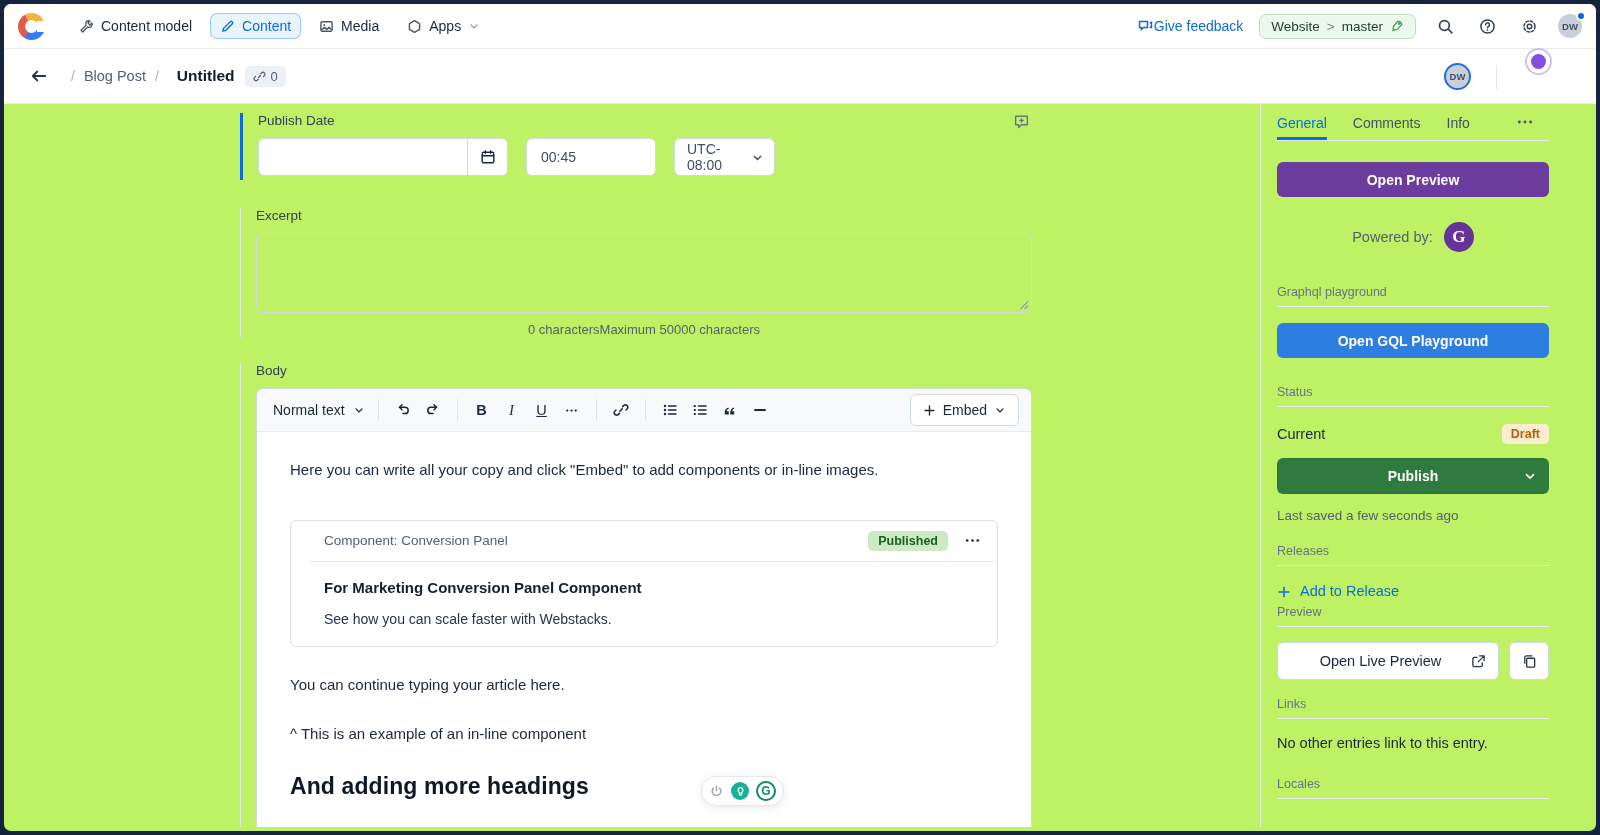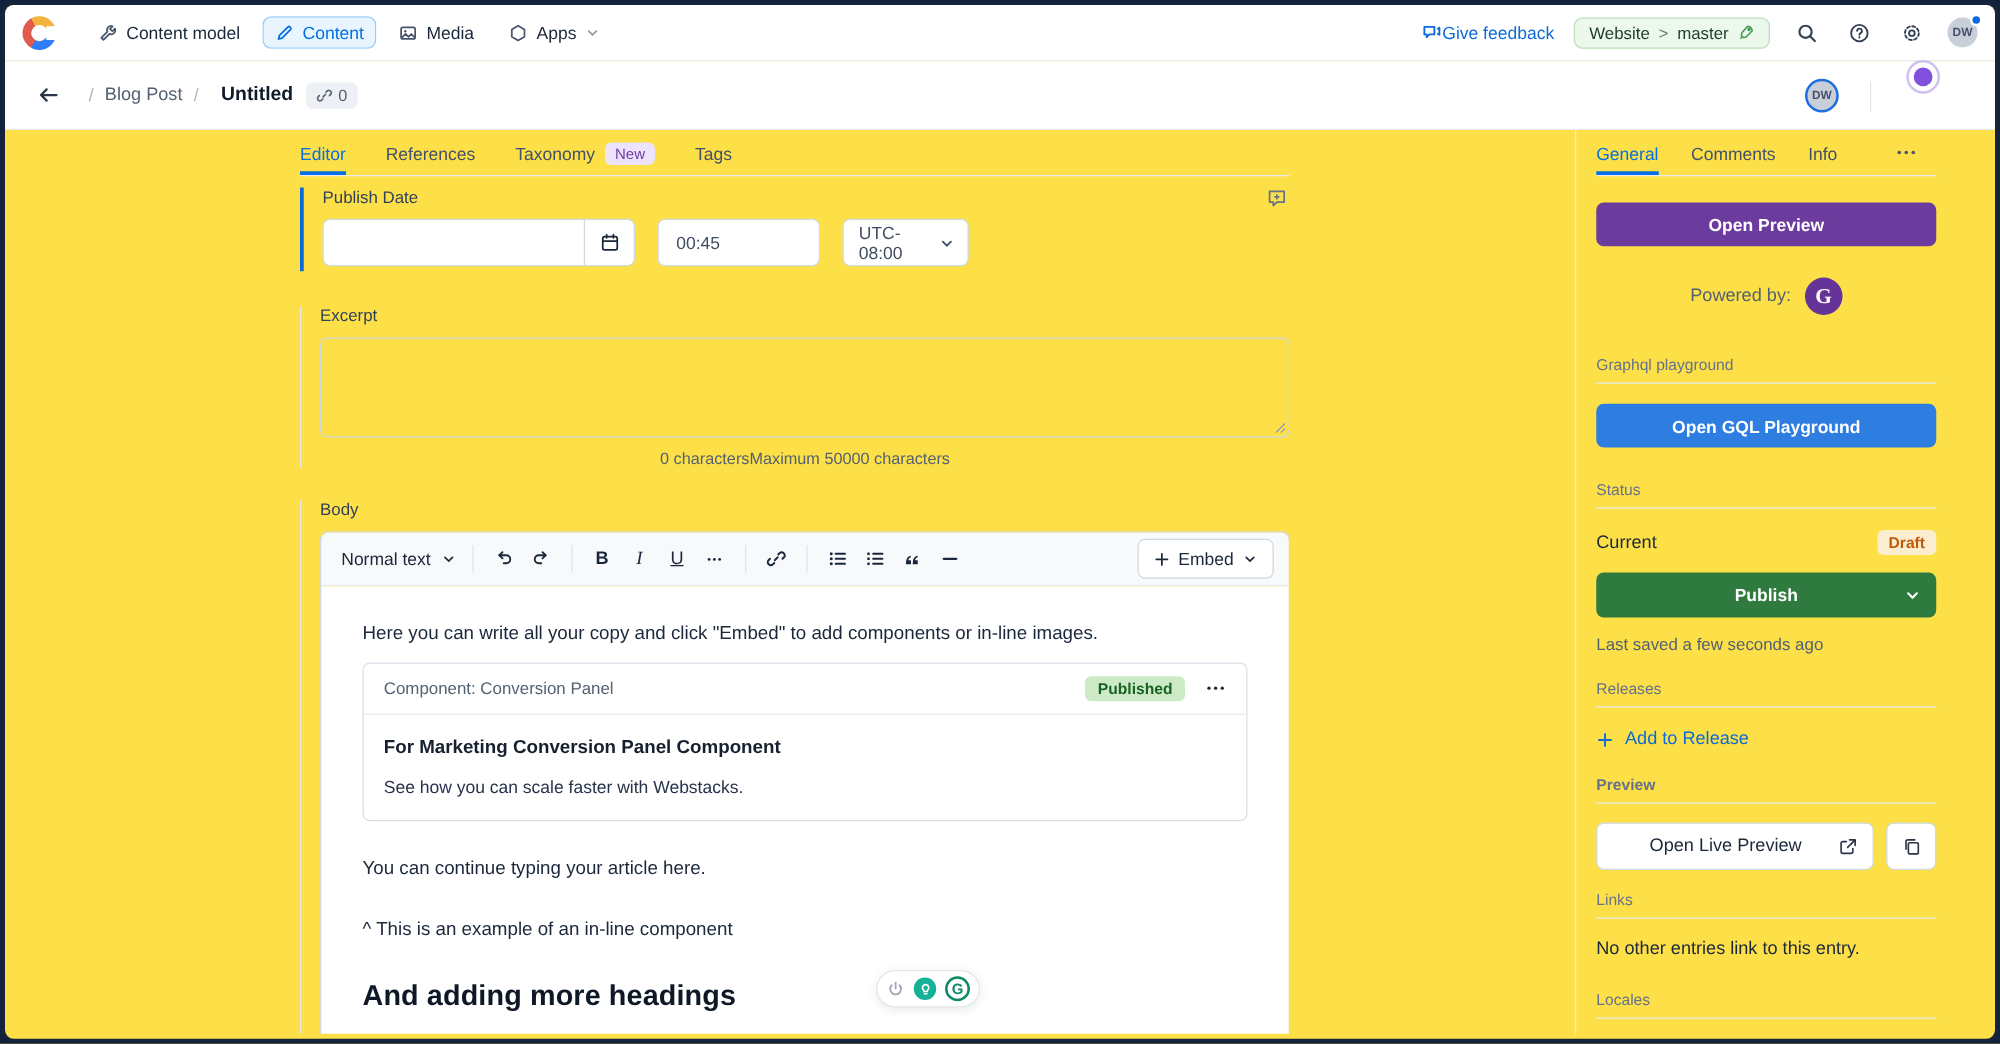--- a/index.html
+++ b/index.html
@@ -1,18 +1,18 @@
 <!DOCTYPE html>
 <html><head>
 <meta charset="utf-8">
 <style>
   * { box-sizing: border-box; margin: 0; padding: 0; }
   html,body { width:1600px; height:835px; }
   body { background:#13213c; font-family:"Liberation Sans",sans-serif; position:relative; }
-  .app { position:absolute; inset:1px; border:3px solid #16243d; border-radius:10px; background:#fde047; overflow:hidden; }
+  .app { position:absolute; inset:1px; border:3px solid #16243d; border-radius:10px; background:#bef264; overflow:hidden; }
 
   svg { display:block; }
   .ic { color:#49566b; }
 
   
   .topnav { height:45px; display:flex; align-items:center; padding:0 14px; border-bottom:1px solid #e7ebee; position:relative; background:#fff; }
   .logo { width:27px; height:27px; border-radius:50%; margin-right:24px; position:relative;
           background:conic-gradient(from 210deg,#e05b4c 0 120deg,#f4b23e 120deg 215deg,#2f7df6 215deg 360deg); }
   .logo::after { content:""; position:absolute; inset:7px; background:#fff; border-radius:50%; }
   .logo::before { content:""; position:absolute; right:-1px; top:8px; width:9px; height:11px; background:#fff; z-index:2; }
@@ -76,21 +76,21 @@
   .tb-btn { min-width:30px; height:30px; display:flex; align-items:center; justify-content:center; color:#1b273a; border-radius:5px; cursor:pointer; padding:0 3px; }
   .tb-sep { width:1px; height:22px; background:#dde3e9; margin:0 9px; }
   .style-select { display:flex; align-items:center; gap:8px; font-size:14px; color:#1b273a; padding:0 4px; cursor:pointer; }
   .tb-bold { font-weight:700; font-size:14.5px; }
   .tb-italic { font-style:italic; font-family:"Liberation Serif",serif; font-size:15px; }
   .tb-under { text-decoration:underline; font-size:14.5px; }
   .embed-btn { margin-left:auto; display:flex; align-items:center; gap:7px; background:#fff; border:1px solid #cfd9e0; border-radius:6px; height:32px; padding:0 12px; font-size:14px; font-weight:500; color:#1b273a; cursor:pointer; }
 
   .editor-body { background:#fff; padding:27px 33px 120px; font-size:15px; color:#1b273a; cursor:text; }
   .p { line-height:1.45; }
-  .component-card { margin-top:12px; border:1px solid #d9e0e8; border-radius:6px; background:#fff; }
+  .component-card { margin-top:39px; border:1px solid #d9e0e8; border-radius:6px; background:#fff;padding-left:17px; }
   .card-head { display:flex; align-items:center; padding:10px 16px; border-bottom:1px solid #e7ebee; }
   .card-head-title { color:#536171; font-size:13.5px; flex:1; }
   .badge-published { background:#cdeac6; color:#186324; font-size:12.5px; font-weight:600; padding:3px 10px; border-radius:5px; }
   .card-more { margin-left:16px; color:#1b273a; cursor:pointer; }
   .card-body { padding:17px 16px 19px; }
   .card-title { font-weight:700; font-size:15px; color:#16202f; }
   .card-desc { margin-top:15px; font-size:14px; color:#27334a; }
   .mt26 { margin-top:27px; }
   .h2 { margin-top:29px; font-size:23px; font-weight:700; color:#0e1826; letter-spacing:.1px; }
 
@@ -110,21 +110,21 @@
   .st-graphql { margin-top:33px; }
   .btn-gql { background:#2e7de1; margin-top:16px; }
   .st-status { margin-top:27px; }
   .current-row { display:flex; justify-content:space-between; align-items:center; font-size:14.5px; color:#1b273a; margin-top:17px; }
   .badge-draft { background:#fbeed0; color:#bf5b09; font-size:12.5px; font-weight:600; padding:3px 9px; border-radius:5px; }
   .btn-publish { background:#2f7a3f; margin-top:14px; position:relative; height:36px; }
   .btn-publish .chev { position:absolute; right:12px; top:11px; }
   .last-saved { font-size:13.5px; color:#536171; margin-top:14px; }
   .st-releases { margin-top:21px; }
   .add-release { display:flex; align-items:flex-end; gap:9px; color:#0d6ad8; font-size:14.5px; margin-top:17px; cursor:pointer; }
-  .st-preview { margin-top:22px;font-weight:bold; }
+  .st-preview { margin-top:6px; }
   .preview-row { display:flex; gap:10px; margin-top:15px; }
   .live-btn { flex:1; border:1px solid #cfd9e0; border-radius:6px; height:38px; display:flex; align-items:center; background:#fff; padding:0 12px; cursor:pointer; }
   .live-label { flex:1; text-align:center; font-size:14.5px; font-weight:500; color:#1b273a; }
   .copy-btn { width:40px; height:38px; border:1px solid #cfd9e0; border-radius:6px; background:#fff; display:flex; align-items:center; justify-content:center; color:#2a3547; cursor:pointer; }
   .st-links { margin-top:17px; }
   .links-empty { font-size:14.5px; color:#1b273a; margin-top:16px; }
   .st-locales { margin-top:26px; }
 </style>
 </head>
 <body>
@@ -269,35 +269,20 @@
 
   <div class="presence">
       <span class="core"></span>
     </div>
 
   <div class="main">
 
     <div class="content">
       <div class="col">
 
-        <div class="tabs">
-          <div class="tab active">
-            <span>Editor</span>
-          </div>
-          <div class="tab">
-            <span>References</span>
-          </div>
-          <div class="tab">
-            <span>Taxonomy</span>
-            <span class="badge-new">New</span>
-          </div>
-          <div class="tab">
-            <span>Tags</span>
-          </div>
-        </div>
 
         <div class="field f-publish">
           <div class="field-label">Publish Date</div>
           <span class="comment-add">
             <svg width="17" height="17" viewBox="0 0 16 16" fill="none" stroke="currentColor" stroke-width="1.3" stroke-linejoin="round">
                 <path d="M2.5 3h11v8H8l-2.7 2.6V11H2.5z"></path>
                 <path d="M8 5.5v3M6.5 7h3" stroke-linecap="round"></path>
               </svg>
           </span>
           <div class="inputs-row">

